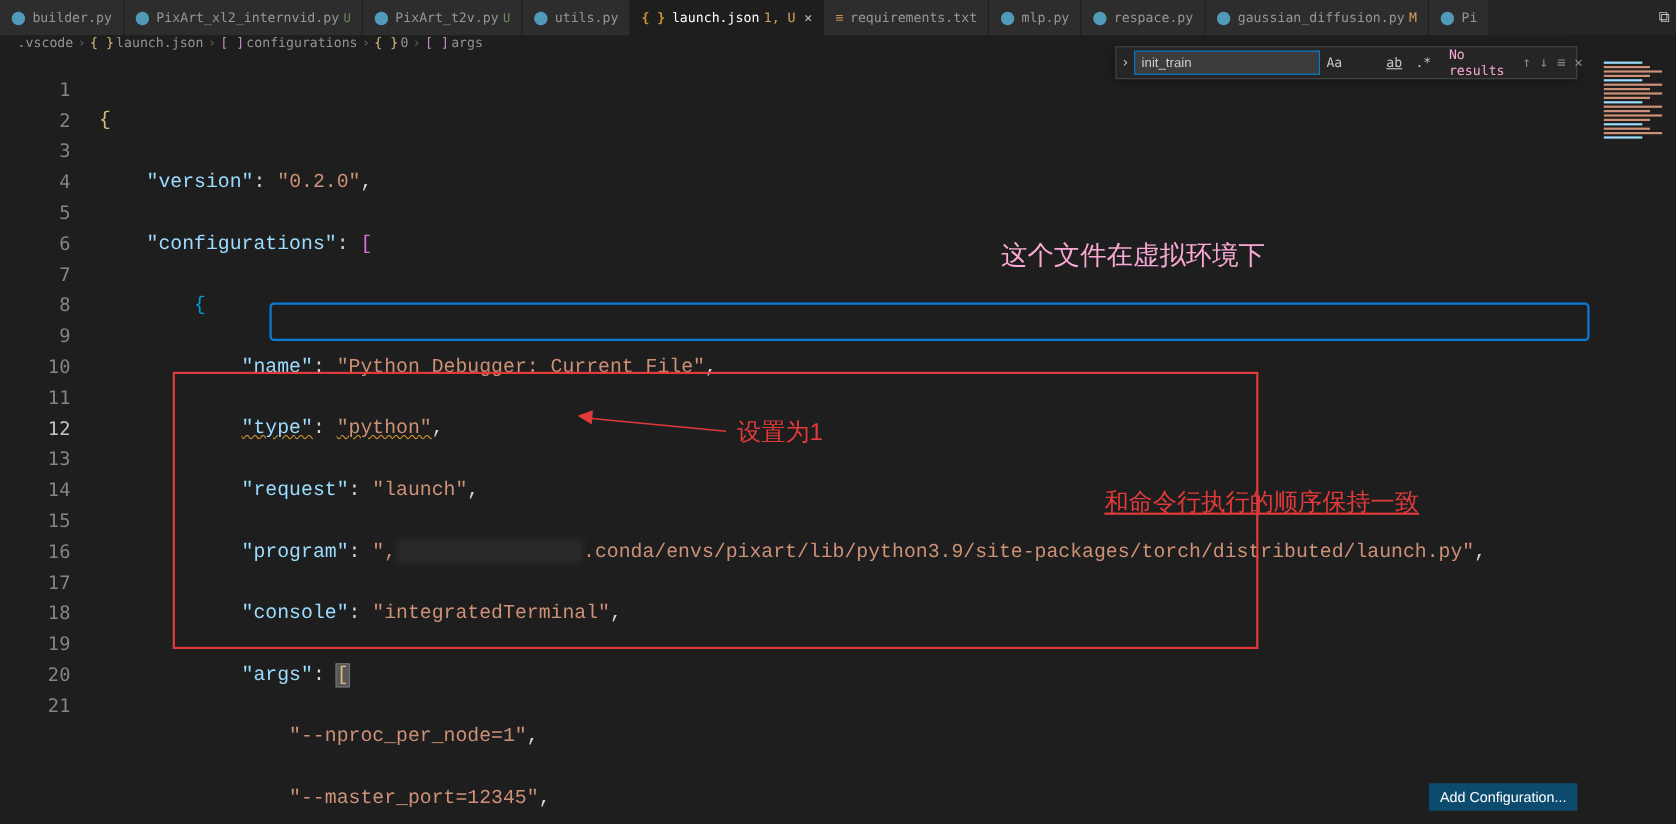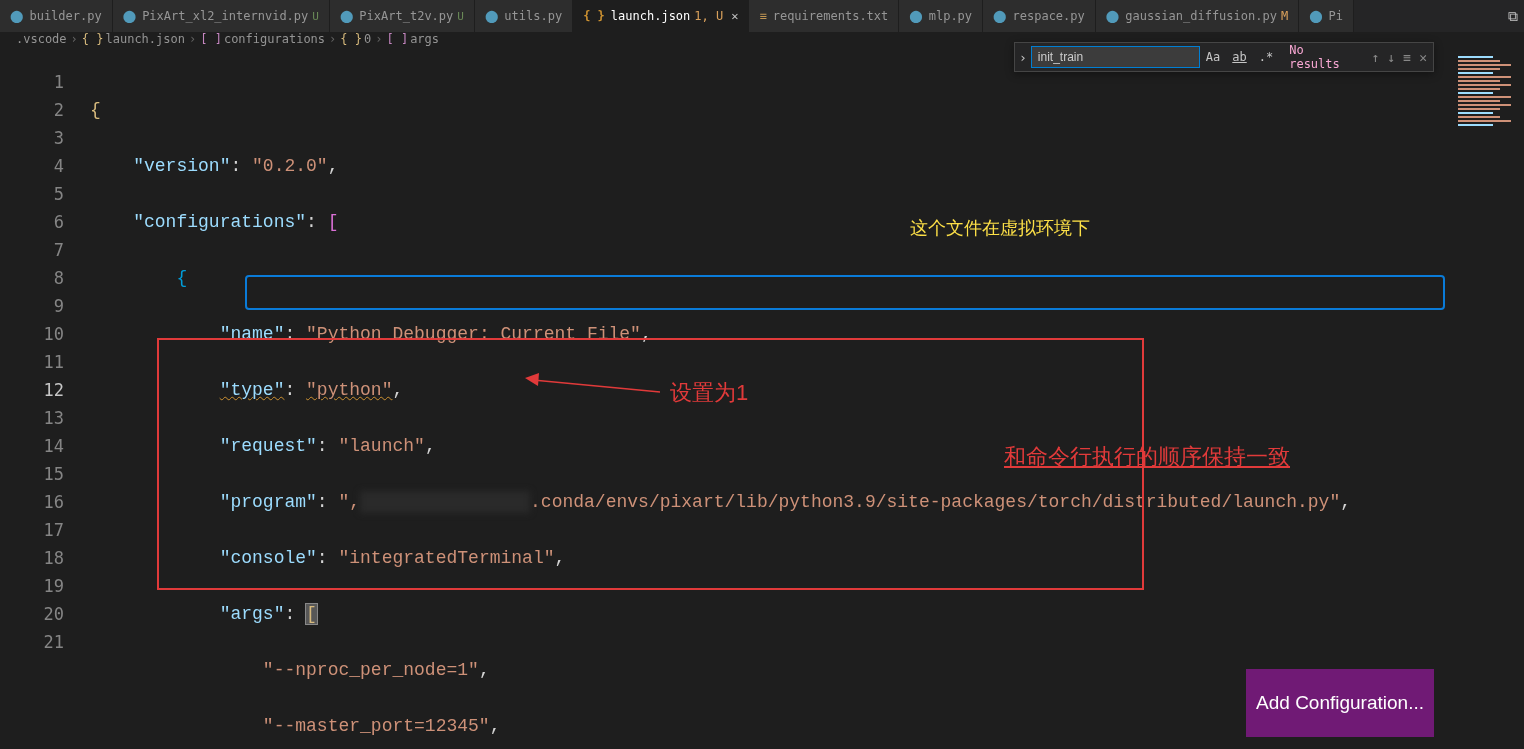--- a/index.html
+++ b/index.html
@@ -149,21 +149,21 @@
 }
 .ann-blue-box {
   border: 2px solid #0a7bd8;
   border-radius: 4px;
 }
 .ann-red-box {
   border: 2px solid #e13a3a;
 }
 .ann-arrow line { stroke: #e13a3a; stroke-width: 1.5; }
 .ann-arrow polygon { fill: #e13a3a; }
-.ann-note-blue { color: #fde047; font-size: 18px; font-family: "Microsoft YaHei", sans-serif; }
+.ann-note-blue { color: #f9a8d4; font-size: 24px; font-family: "Microsoft YaHei", sans-serif; }
 .ann-note-red { color: #e13a3a; font-size: 22px; font-family: "Microsoft YaHei", sans-serif; }
 
 
 .minimap {
   position: absolute;
   right: 0;
   top: 54px;
   width: 70px;
   height: 100px;
   background: #1e1e1e;
@@ -175,24 +175,24 @@
 }
 .minimap .mm-line.c1 { background: #ce9178; width: 60%; }
 .minimap .mm-line.c2 { background: #9cdcfe; width: 50%; }
 .minimap .mm-line.c3 { background: #ce9178; width: 75%; }
 
 
 .add-config {
   position: absolute;
   bottom: 12px;
   right: 90px;
-  background: #701a75;
+  background: #0c4a6e;
   color: #fff;
-  padding: 23px 10px;
-  font-size: 19px;
+  padding: 5px 10px;
+  font-size: 13px;
   border: none;
   cursor: pointer;
 }
 
 
 .censor {
   display: inline-block;
   width: 170px;
   height: 22px;
   background: #2a2a2a;
@@ -268,21 +268,21 @@
   <span class="sep">›</span>
   <span class="bc-icon br">[ ]</span>
   <span>args</span>
 </div>
 
 <div class="find-widget">
   <span class="chev">›</span>
   <input type="text" value="init_train" style="">
   <div class="icons">
     <span>Aa</span>
-    <span style="text-decoration: underline;">ab</span>
+    <span style="text-decoration: underline; margin-left: 28px;">ab</span>
     <span>.*</span>
   </div>
   <span class="nores">No results</span>
   <div class="nav">
     <span>↑</span>
     <span>↓</span>
     <span>≡</span>
     <span>✕</span>
   </div>
 </div>

